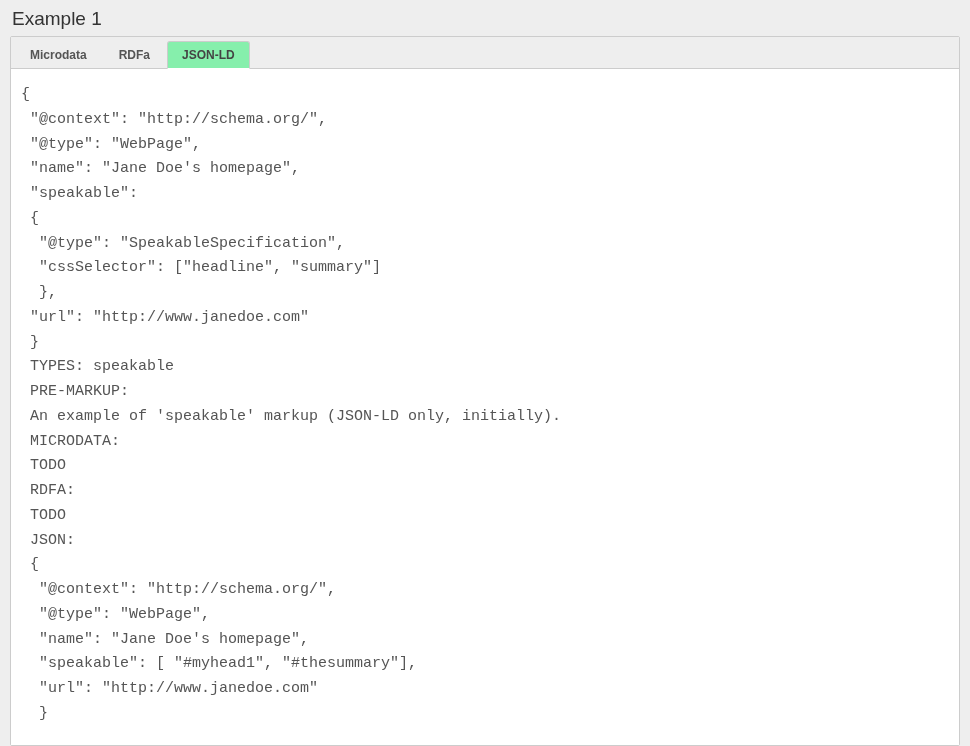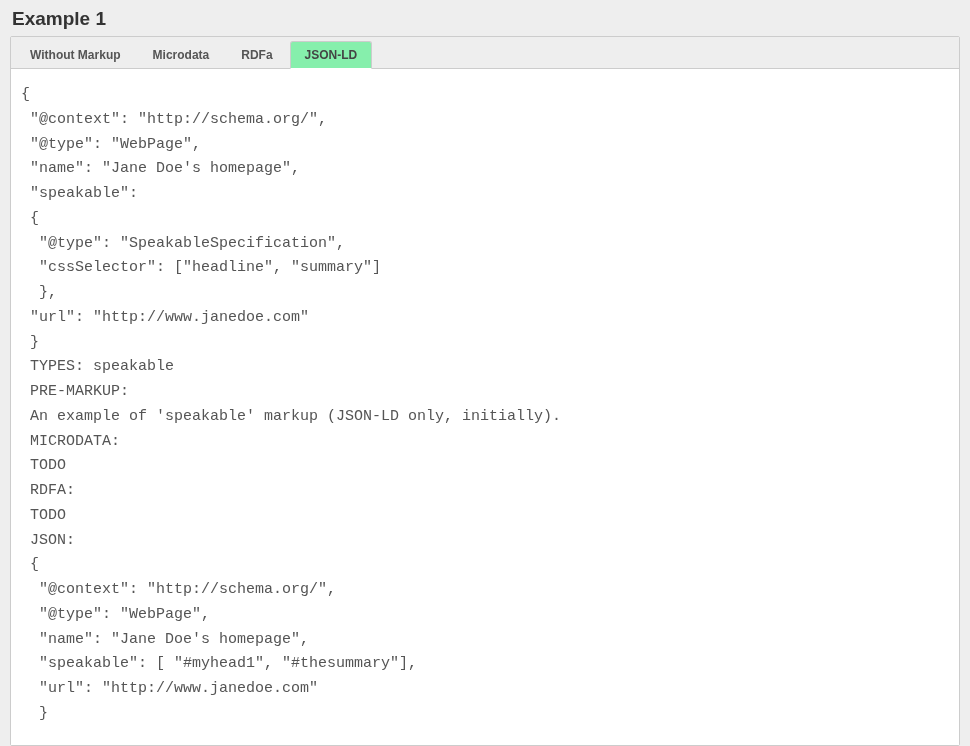--- a/index.html
+++ b/index.html
@@ -10,21 +10,21 @@
     body {
       background: #eeeeee;
       font-family: "Segoe UI", -apple-system, Helvetica, Arial, sans-serif;
       font-size: 14px;
       color: #333;
       padding: 8px 10px;
       width: 970px;
     }
     .example-heading {
       font-size: 19px;
-      font-weight: 700;
+      font-weight: 400;
       color: #333;
       margin-bottom: 6px;
       padding-left: 2px;
     }
     .tab-container {
       border: 1px solid #ccc;
       background: #fff;
       border-radius: 2px;
     }
     .tab-bar {
@@ -64,21 +64,20 @@
       background: #fff;
     }
   </style>
 </head>
 <body>
 
 <div class="example-heading">Example 1</div>
 
 <div class="tab-container">
   <div class="tab-bar">
-    <div class="tab">Without Markup</div>
     <div class="tab">Microdata</div>
     <div class="tab">RDFa</div>
     <div class="tab active">JSON-LD</div>
   </div>
   <div class="code-block">{
  "@context": "http://schema.org/",
  "@type": "WebPage",
  "name": "Jane Doe's homepage",
  "speakable":
  {

